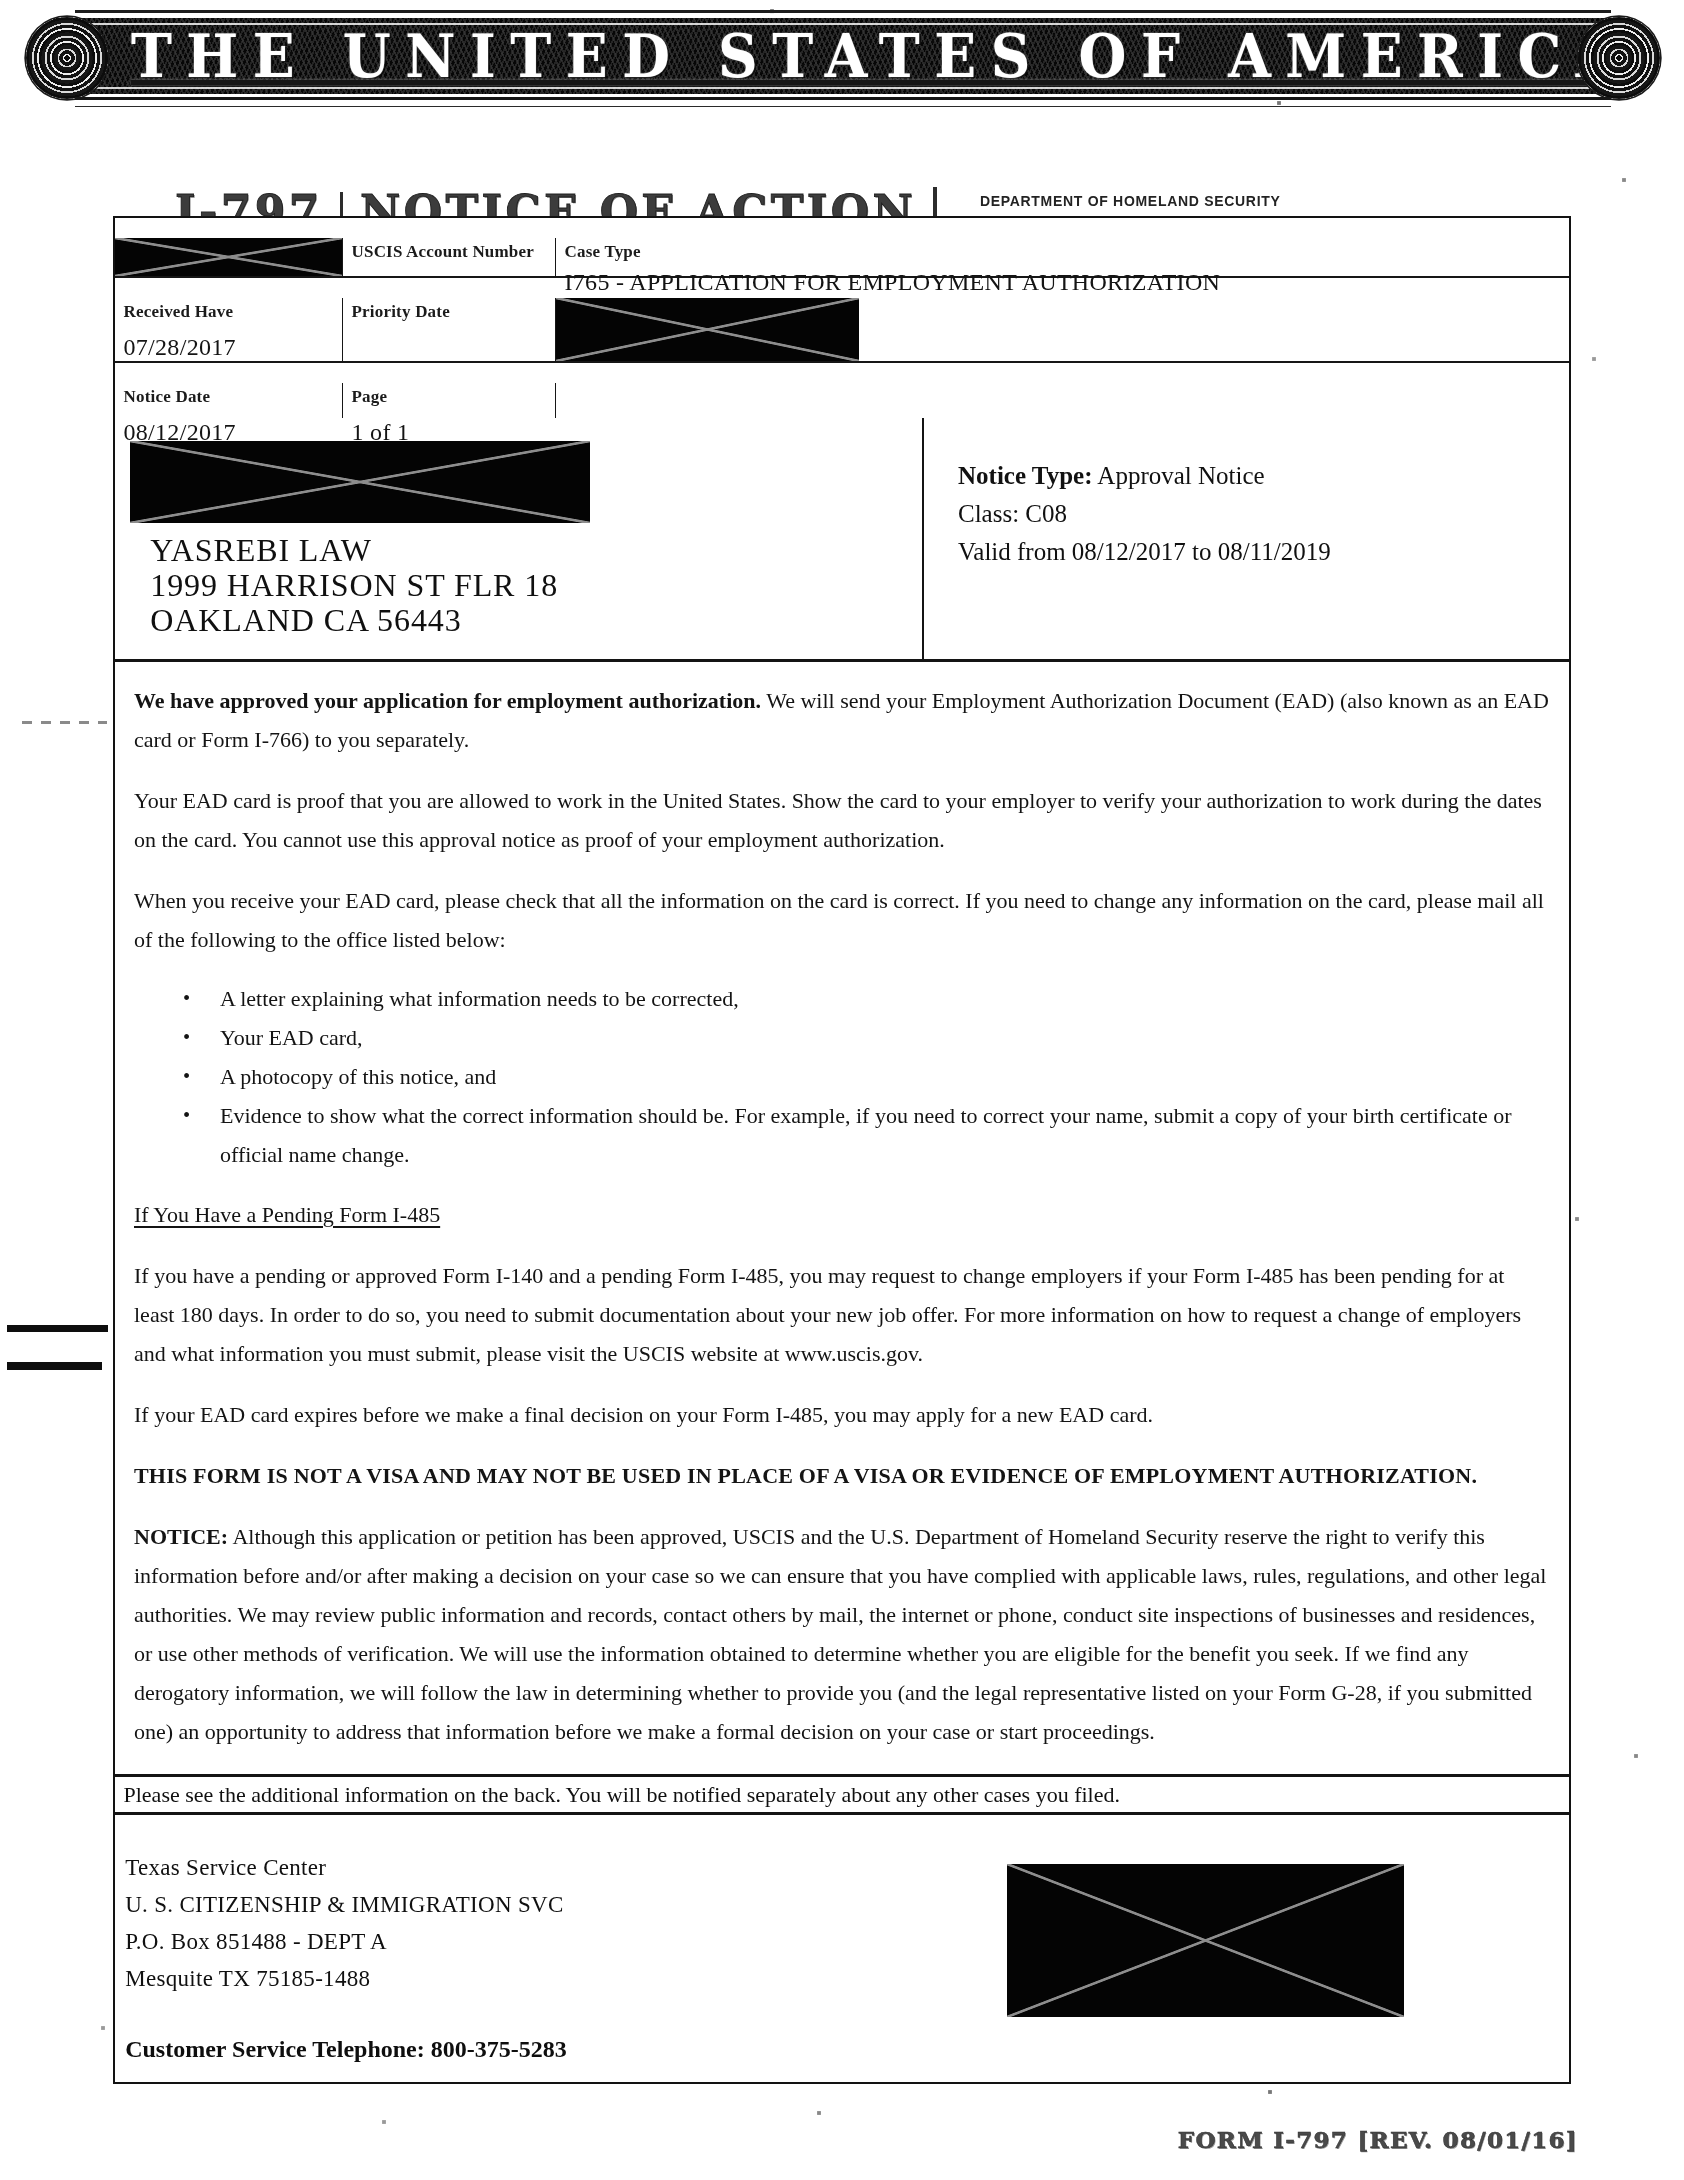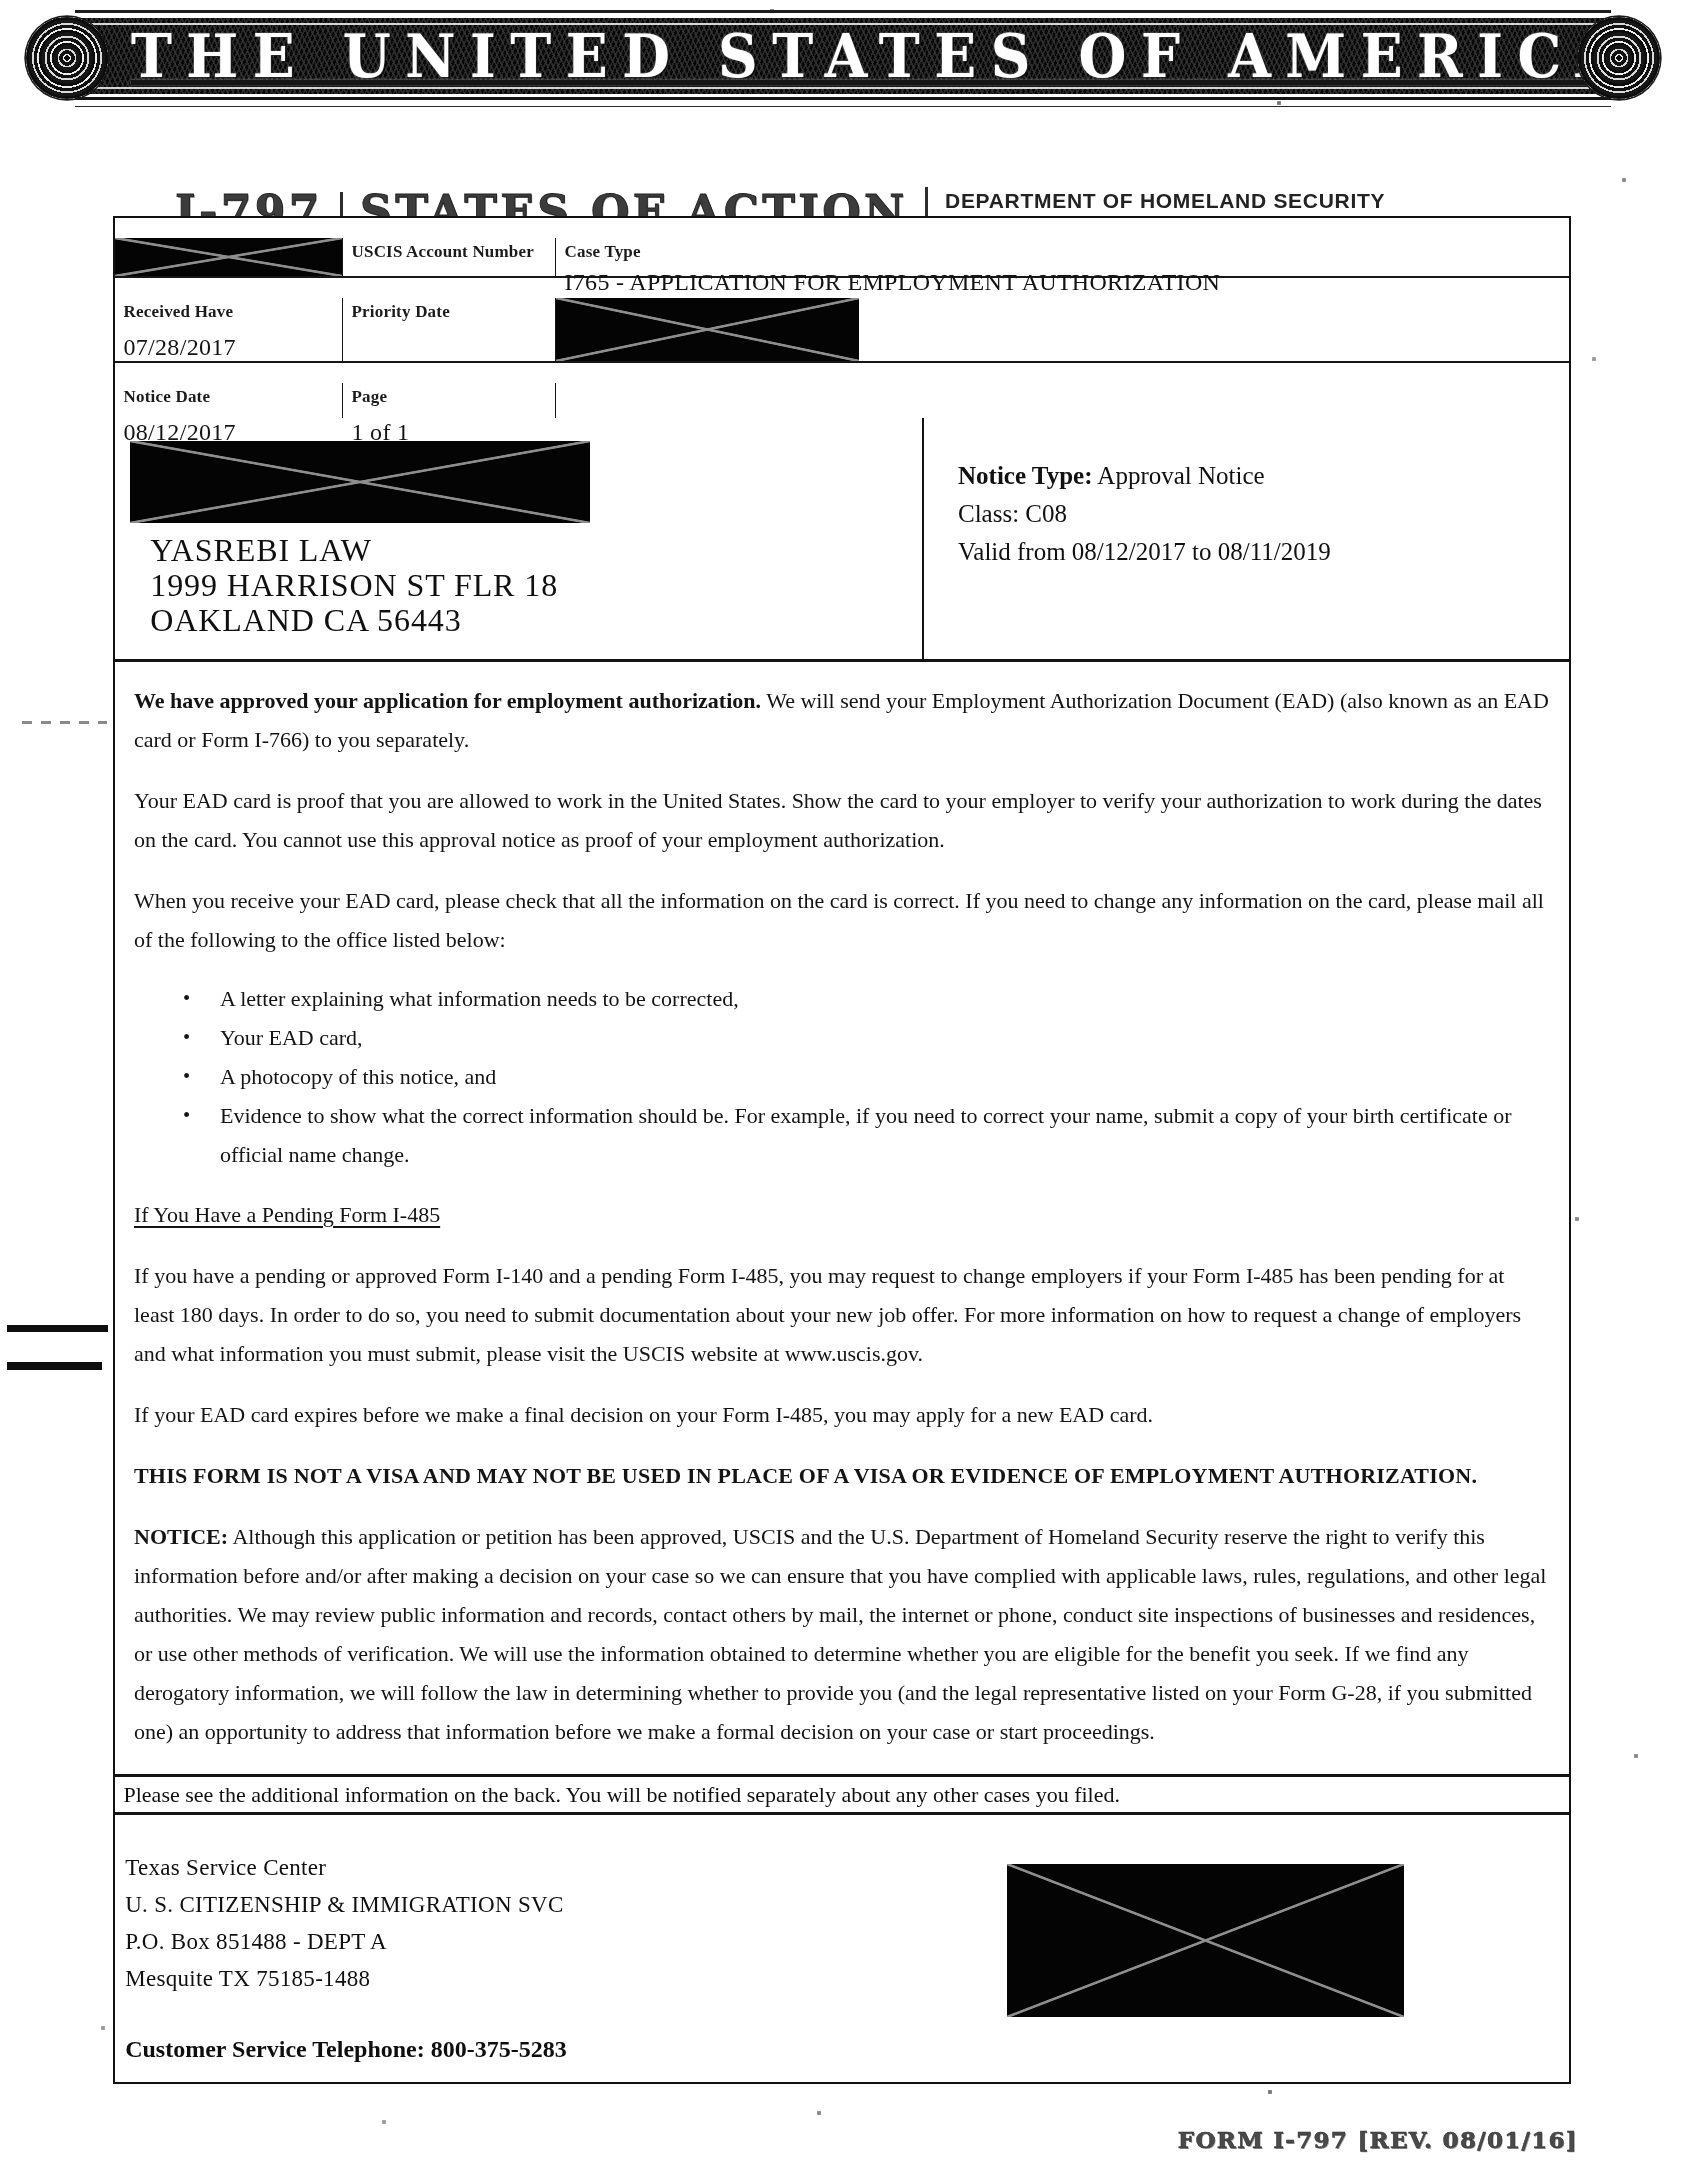--- a/index.html
+++ b/index.html
@@ -59,21 +59,21 @@
   .doc-header { position:absolute; left:175px; top:186px; display:flex; align-items:center; }
   .form-code, .form-name {
     font-family:"DejaVu Serif", serif; font-weight:700; font-size:44px; letter-spacing:3.4px;
     color:#3c3c3c; -webkit-text-stroke:0.9px #1f1f1f;
     text-shadow:0.9px 0.9px 0 #777;
     white-space:nowrap;
   }
   .hdr-sep { width:3.4px; height:39px; background:#2c2c2c; margin:0 17px; }
   .hdr-sep.tall { height:49px; }
   .agency { font-family:"Liberation Sans", sans-serif; font-weight:700; color:#232323; }
-  .agency div { font-size:21px; letter-spacing:0.7px; line-height:22px; white-space:nowrap; }
+  .agency div { font-size:14px; letter-spacing:0.7px; line-height:22px; white-space:nowrap;text-align:center; }
 
   
   .outer-box { position:absolute; left:113px; top:216px; width:1458px; height:1868px; border:2.6px solid #121212; background:#fff; }
 
   
   .redact {
     background:
       linear-gradient(to bottom right, transparent calc(50% - 1.7px), #8d8d8d calc(50% - 0.9px), #8d8d8d calc(50% + 0.9px), transparent calc(50% + 1.7px)),
       linear-gradient(to top right, transparent calc(50% - 1.7px), #8d8d8d calc(50% - 0.9px), #8d8d8d calc(50% + 0.9px), transparent calc(50% + 1.7px)),
       #040404;
@@ -146,21 +146,21 @@
     </div>
     <div class="banner-end left"></div>
     <div class="banner-end right"></div>
     <div class="banner-rule-b1"></div>
     <div class="banner-rule-b2"></div>
   </div>
 
   <div class="doc-header">
     <span class="form-code">I-797</span>
     <span class="hdr-sep"></span>
-    <span class="form-name">STATES OF ACTION</span>
+    <span class="form-name">NOTICE OF ACTION</span>
     <span class="hdr-sep tall"></span>
     <span class="agency">
       <div>DEPARTMENT OF HOMELAND SECURITY</div>
       <div>U.S. CITIZENSHIP AND IMMIGRATION SERVICES</div>
     </span>
   </div>
 
   <div class="outer-box">
 
     <div class="case-table">

